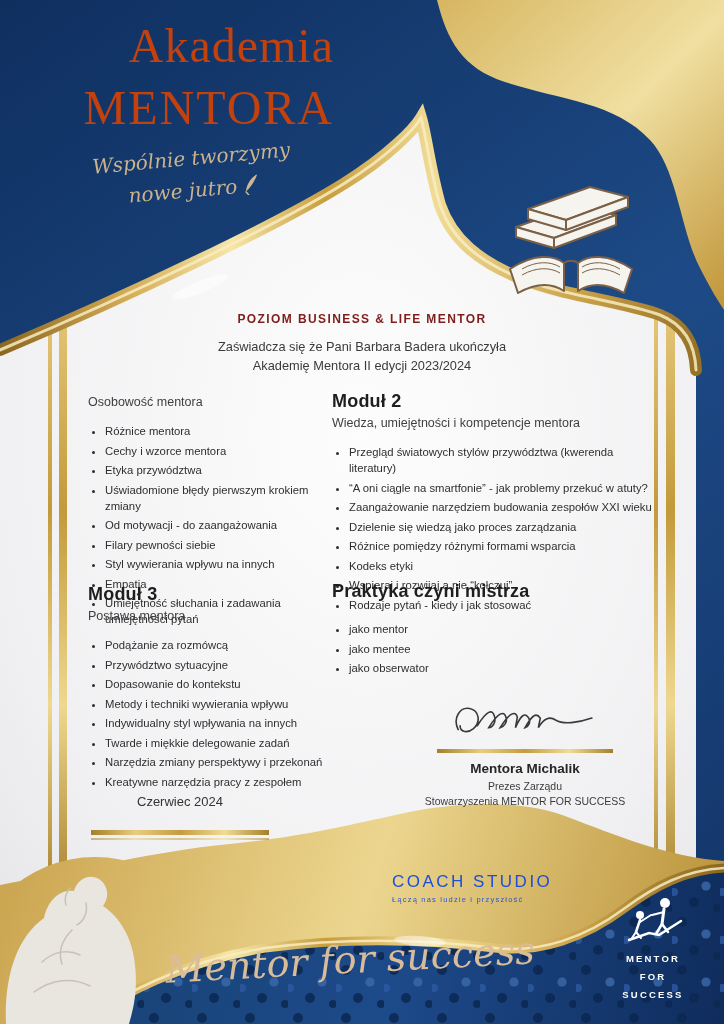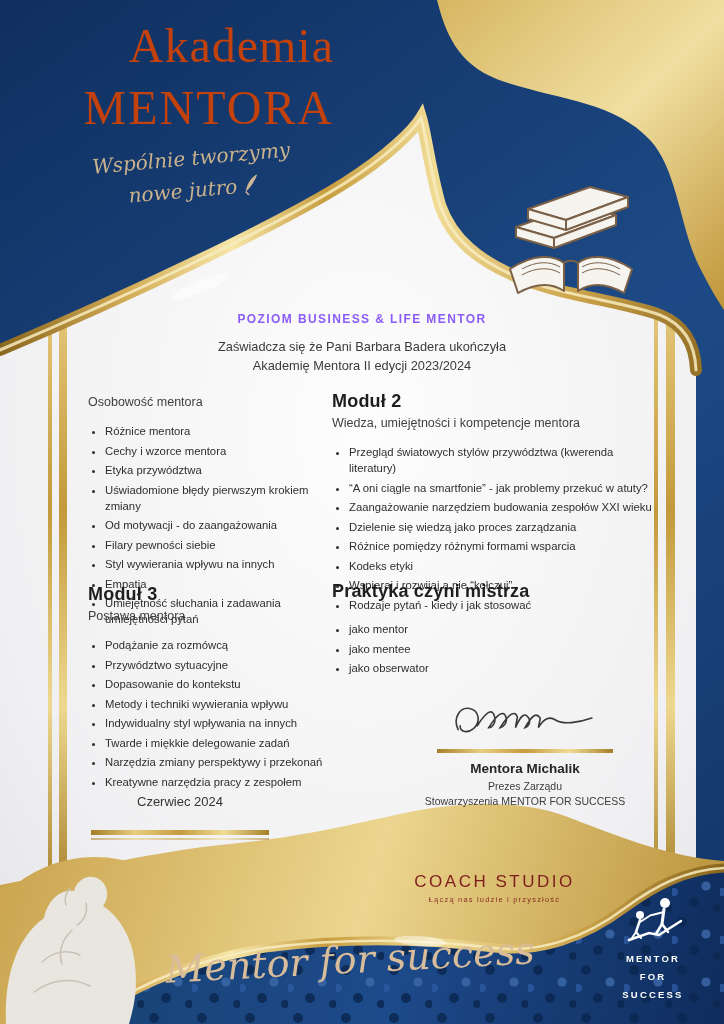--- a/index.html
+++ b/index.html
@@ -12,21 +12,21 @@
   .brand{left:22px;top:22px;width:312px;text-align:right;color:#c2410c;}
   .brand-l1{font-family:"Liberation Serif",serif;font-size:48px;line-height:1;letter-spacing:1px;}
   .brand-l2{font-family:"Liberation Serif",serif;font-size:48px;line-height:1;letter-spacing:2px;margin-top:14px;}
   .tagline{left:80px;top:142px;width:225px;text-align:center;color:#cab28d;
            font-family:"DejaVu Serif",serif;font-style:italic;font-size:20px;line-height:1.6;
            transform:rotate(-5deg);}
   .tagline .feather{vertical-align:-3px;margin-left:6px;}
 
   
   .heading{left:60px;top:286px;width:604px;text-align:center;color:#7b5c49;font-size:18px;}
-  .level{left:60px;top:312px;width:604px;text-align:center;color:#8b5cf6;font-size:12px;
+  .level{left:60px;top:312px;width:604px;text-align:center;color:#7f1d1d;font-size:12px;
          font-weight:bold;letter-spacing:1.4px;}
   .statement{left:60px;top:338px;width:604px;text-align:center;color:#3b3b3b;font-size:12.8px;line-height:1.45;}
 
   
   .module h3{margin:0;font-size:18px;color:#1e1e1e;letter-spacing:.2px;}
   .module .sub{margin-top:4px;font-size:12.5px;color:#3f3f3f;}
   .module ul{margin:14px 0 0;padding-left:17px;list-style:disc;}
   .module li{font-size:11.3px;color:#2e2e2e;line-height:1.42;margin-bottom:3.5px;}
   .m1{left:88px;top:391px;width:248px;}
   .m2{left:332px;top:391px;width:326px;}
@@ -41,21 +41,21 @@
   .sig-name{font-size:13.5px;font-weight:bold;color:#262626;}
   .sig-role{font-size:10.5px;color:#3c3c3c;line-height:1.4;margin-top:3px;}
 
   
   .date-block{left:91px;top:794px;width:178px;text-align:center;}
   .date-label{font-size:13px;color:#333;}
   .date-line1{margin-top:21px;height:5px;}
   .date-line2{margin-top:3px;height:2px;opacity:.55;}
 
   
-  .coach{left:392px;top:872px;width:205px;text-align:center;color:#7f1d1d;}
+  .coach{left:392px;top:872px;width:205px;text-align:left;color:#1d4ed8;}
   .coach-name{font-size:17px;letter-spacing:2.5px;font-weight:400;}
   .coach-tag{font-size:7.5px;letter-spacing:1.2px;margin-top:3px;opacity:.92;}
   .script-text{left:140px;top:938px;width:420px;text-align:center;color:#d9bd9b;
                font-family:"DejaVu Serif",serif;font-style:italic;font-size:38px;
                transform:rotate(-3deg);}
   .mfs{left:598px;top:894px;width:110px;text-align:center;color:#fff;}
   .mfs-text{font-size:9.5px;font-weight:bold;letter-spacing:2.2px;line-height:1.9;margin-top:2px;}
 </style>
 </head>
 <body>

